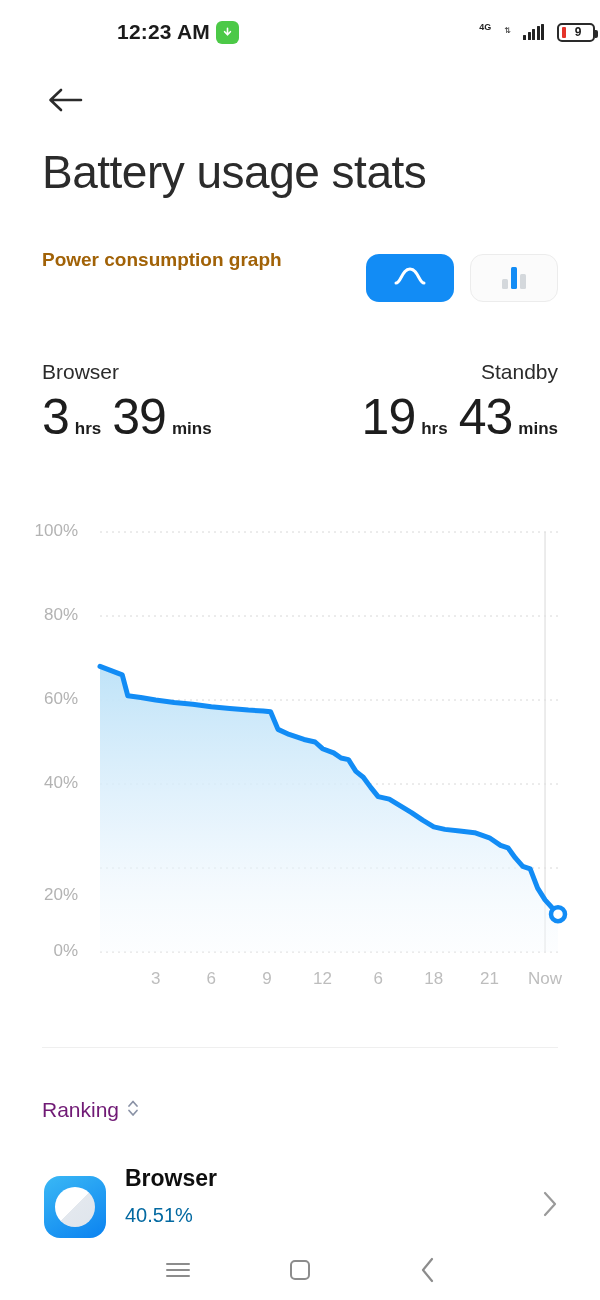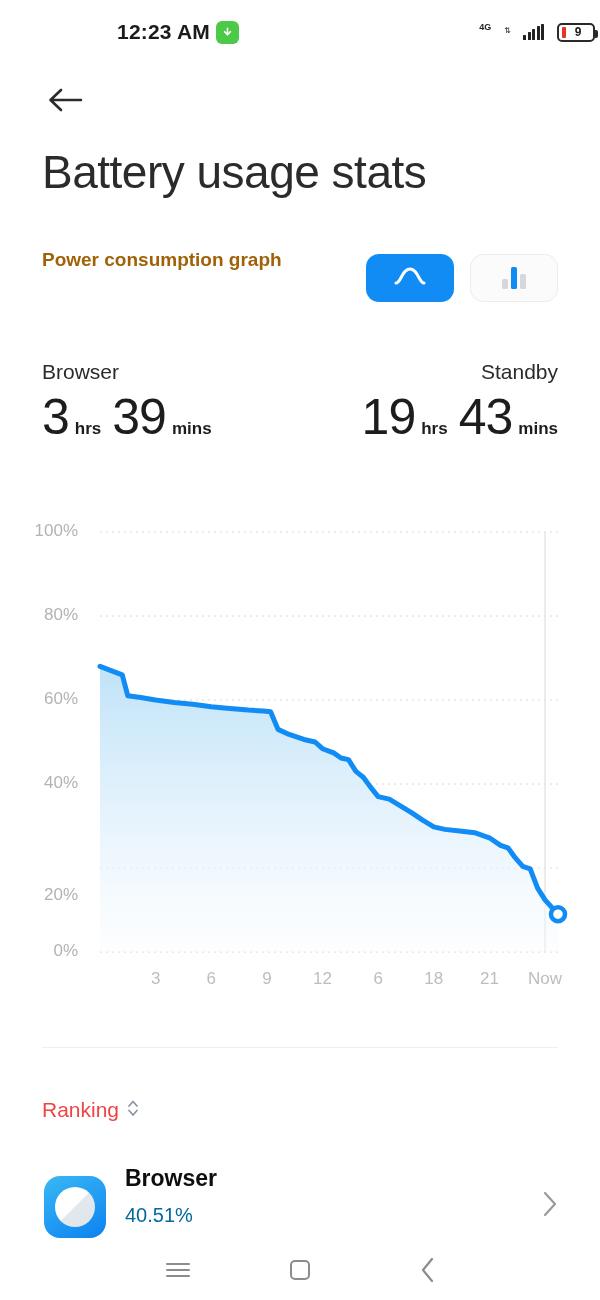--- a/index.html
+++ b/index.html
@@ -86,21 +86,21 @@
           font-size:17px; color:#b3b3b3; font-weight:400; }
   .xlab { position:absolute; font-size:17px; color:#bdbdbd; font-weight:400;
           transform:translateX(-50%); }
 
   
   .divider { position:absolute; left:42px; top:1047px; width:516px; height:1px; background:#efefef; }
 
   
   .ranking { position:absolute; left:42px; top:1098px; display:flex; align-items:center;
              gap:7px; cursor:pointer; }
-  .ranking-label { font-size:21px; color:#ef4444; font-weight:400; }
+  .ranking-label { font-size:21px; color:#701a75; font-weight:400; }
 
   
   .app-row { position:absolute; left:0; top:1158px; width:600px; height:82px;
              display:flex; align-items:center; cursor:pointer; }
   .app-icon { position:absolute; left:44px; top:1176px; width:62px; height:62px;
               border-radius:16px; background:linear-gradient(150deg,#3ab8f5 0%,#0b82f0 100%);
               overflow:hidden; }
   .app-icon .orb { position:absolute; left:11px; top:11px; width:40px; height:40px;
                    border-radius:50%; background:linear-gradient(135deg,#ffffff 0%,#ffffff 50%,#e3e8ee 50%,#dfe5ec 100%); }
   .app-name { position:absolute; left:125px; top:1165px; font-size:23px; font-weight:700; color:#0e0e0e; }

